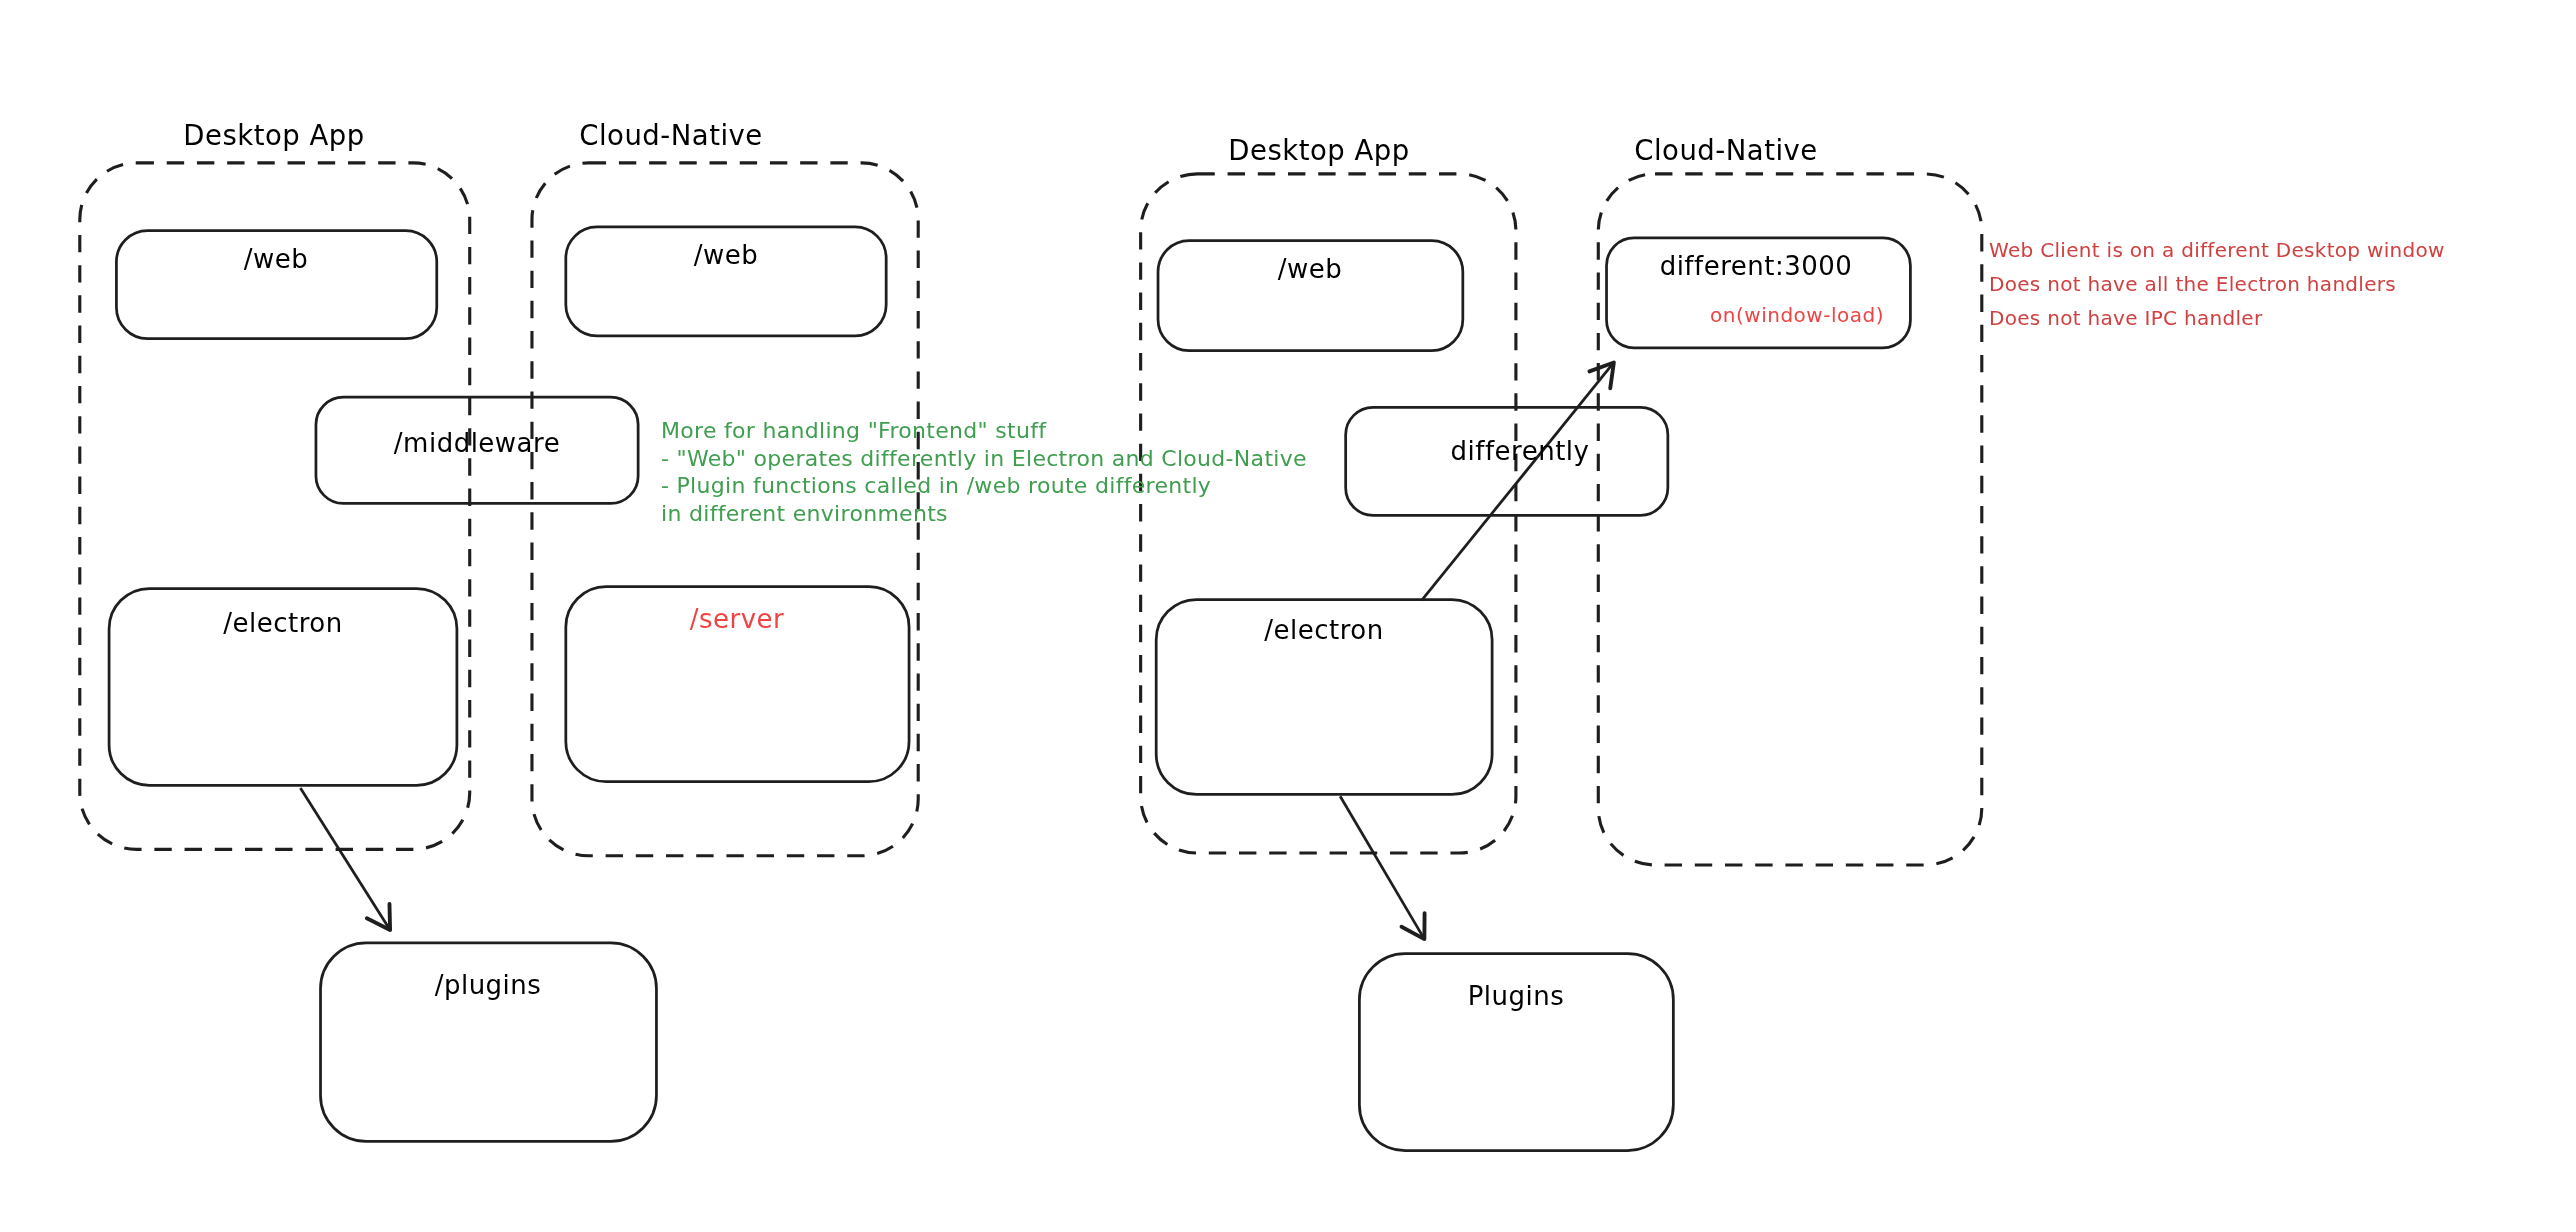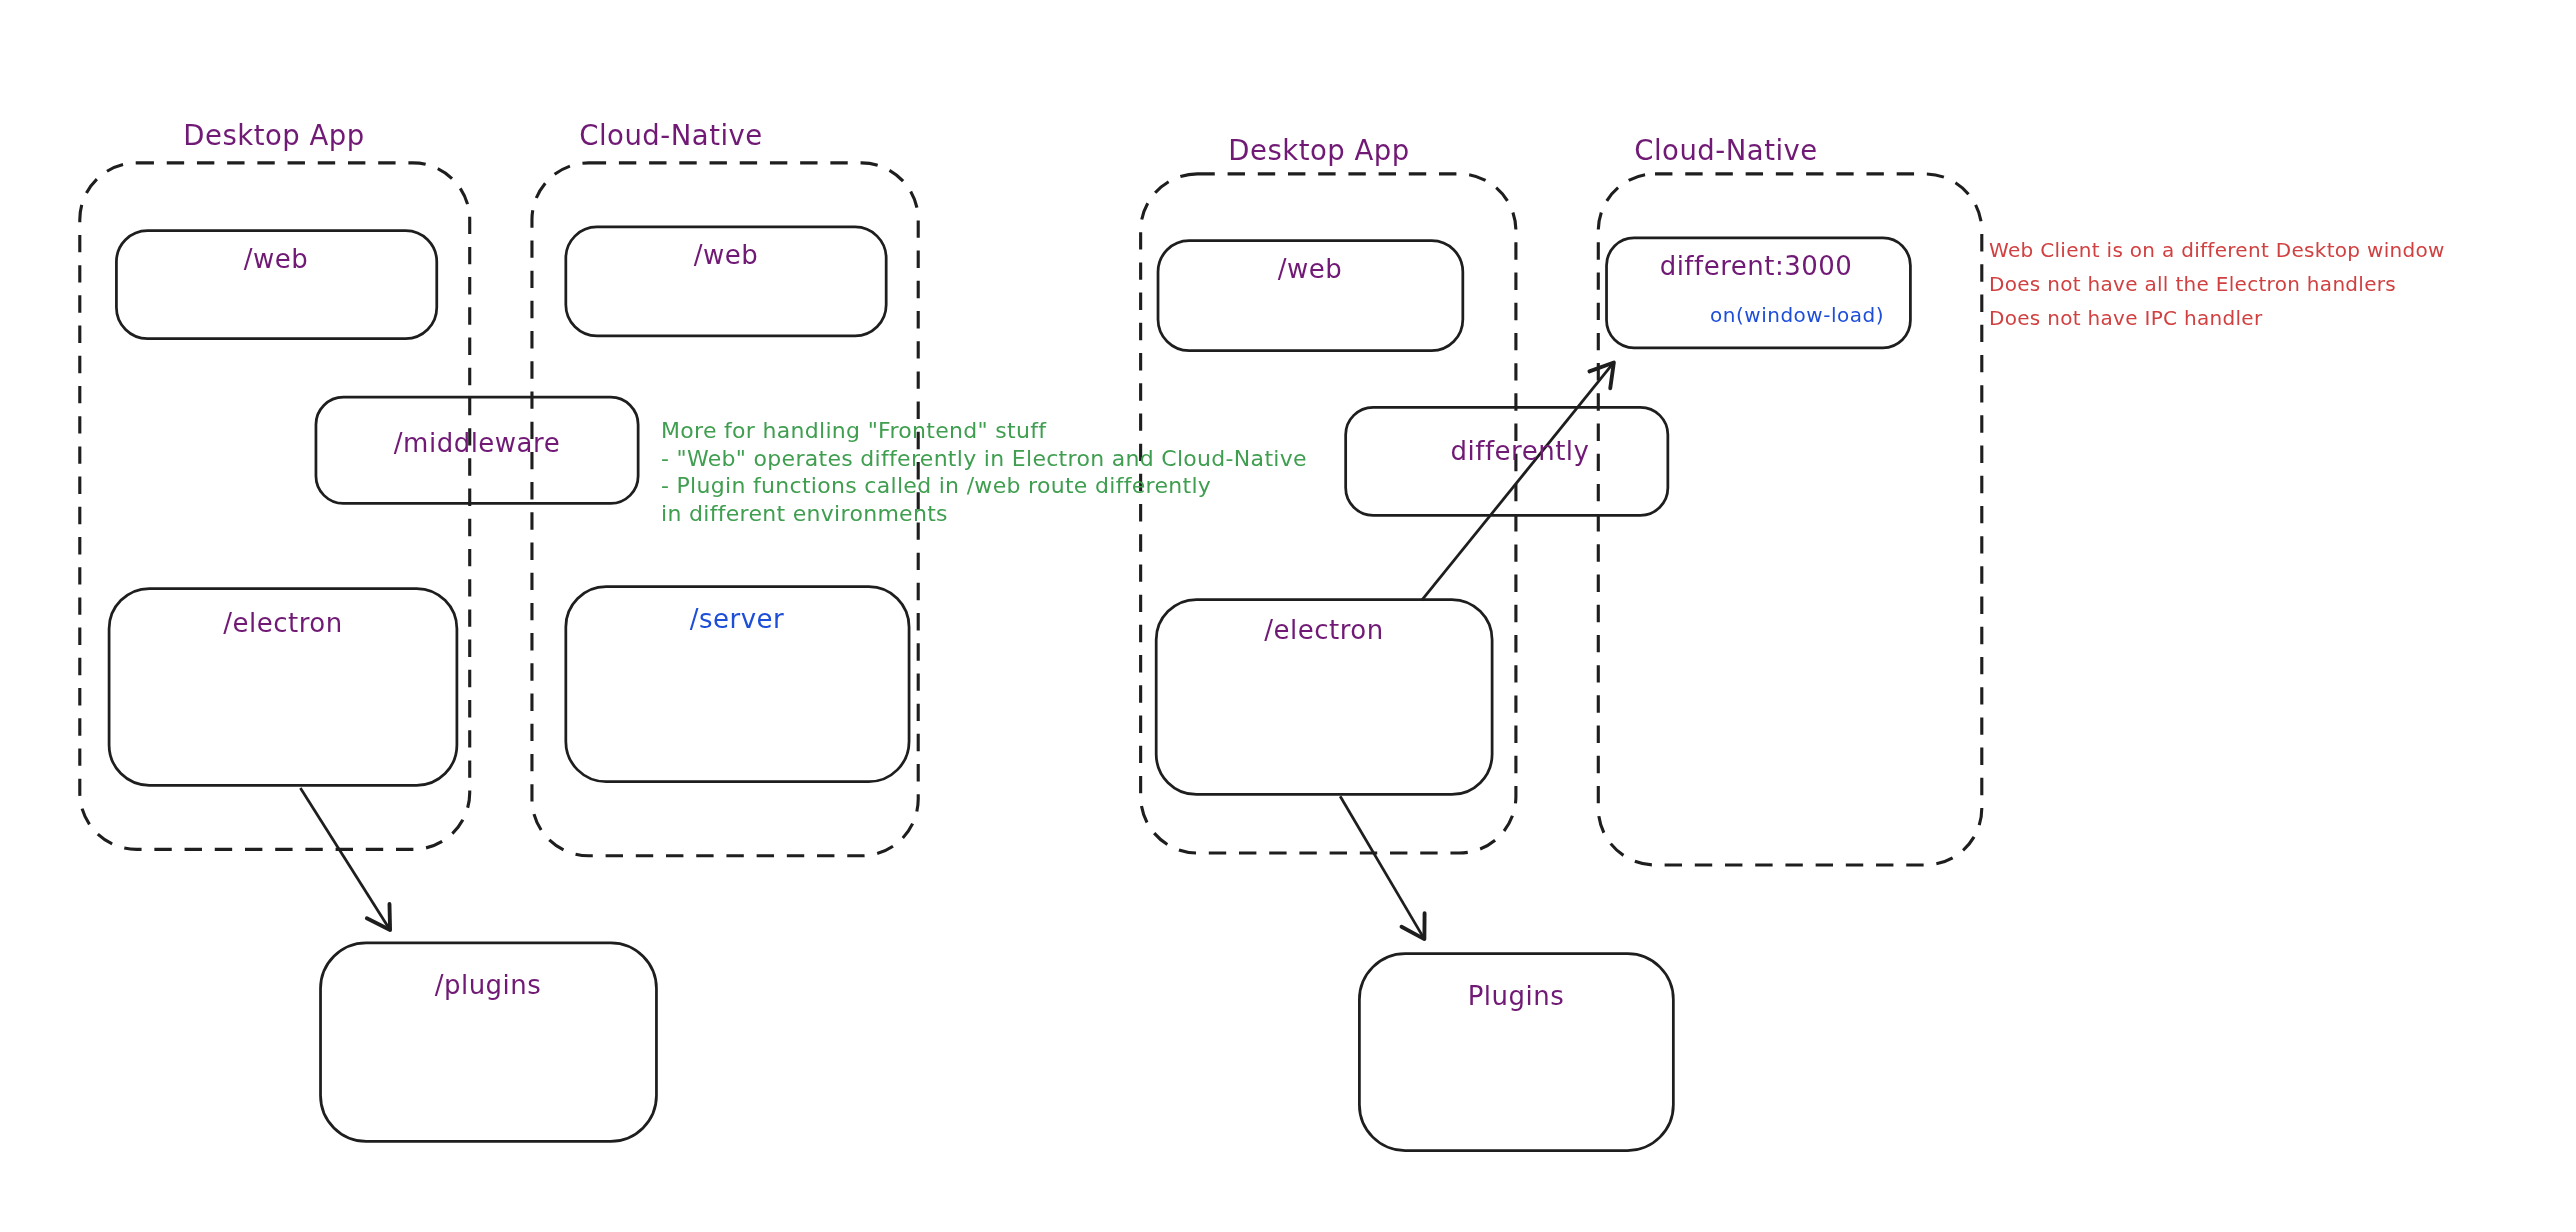--- a/index.html
+++ b/index.html
@@ -19,27 +19,27 @@
   .shapes {
     position: absolute;
     top: 0; left: 0;
   }
   .lbl {
     position: absolute;
     white-space: nowrap;
     transform: translateX(-50%);
     font-size: 26px;
     line-height: 1.2;
-    color: #701a75;
+    color: #000000;
     letter-spacing: 0.5px;
   }
   .title {
     font-size: 27.5px;
   }
-  .red { color: #1d4ed8; }
+  .red { color: #ef4444; }
   .note {
     position: absolute;
     white-space: nowrap;
     letter-spacing: 0.3px;
   }
   .note-green {
     font-size: 22px;
     line-height: 27.5px;
     color: #3f9e4f;
   }

